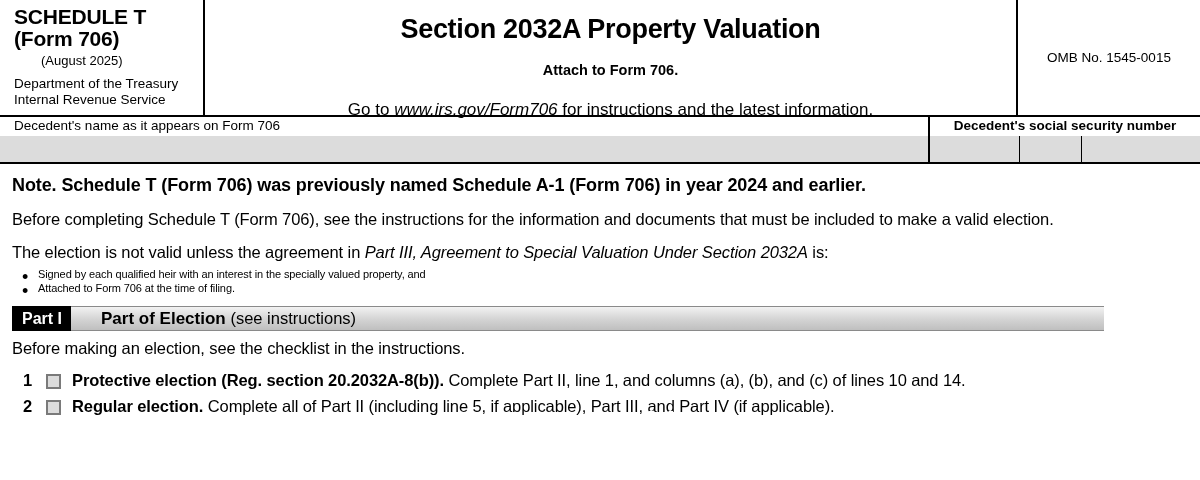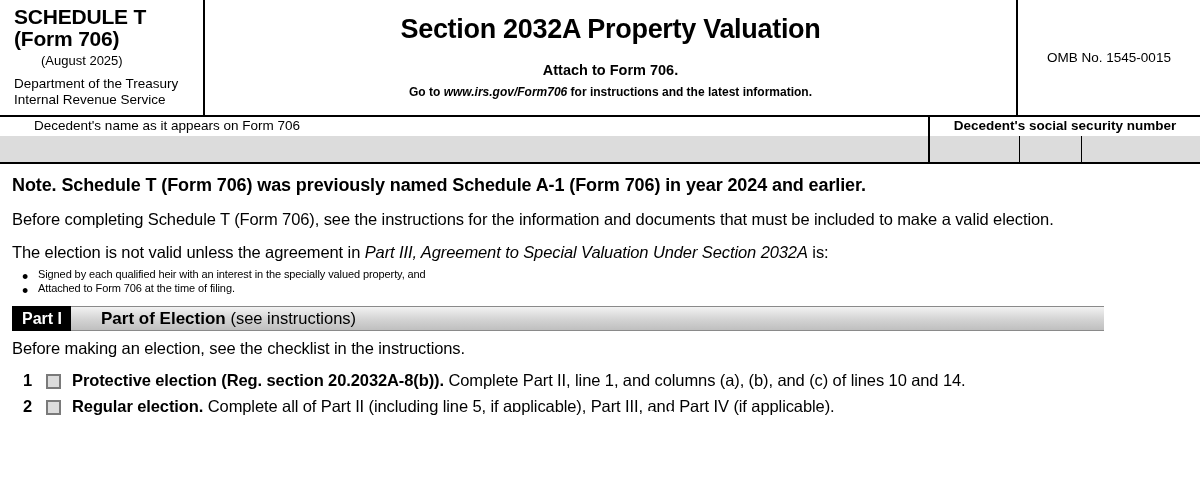--- a/index.html
+++ b/index.html
@@ -70,23 +70,23 @@
     font-size: 27px;
     font-weight: bold;
     letter-spacing: -0.3px;
   }
   .attach-line {
     font-size: 14.5px;
     font-weight: bold;
     margin-top: 17px;
   }
   .goto-line {
-    font-size: 12px;
-    font-weight: bold;
-    margin-top: 7px;
+    font-size: 17px;
+    font-weight: normal;
+    margin-top: 22px;
   }
   .goto-line i {
     font-style: italic;
   }
 
   .hdr-right {
     width: 182px;
     box-sizing: border-box;
     display: flex;
     align-items: center;
@@ -105,21 +105,20 @@
   }
   .name-cell {
     flex: 1;
     box-sizing: border-box;
     border-right: 2px solid #000;
     position: relative;
   }
   .name-label {
     font-size: 13.5px;
     padding: 1px 0 0 14px;
-    margin-left: 20px;
   }
   .name-input {
     position: absolute;
     left: 0;
     right: 0;
     bottom: 0;
     height: 26px;
     background: #dcdcdc;
     border: 0;
     outline: 0;

